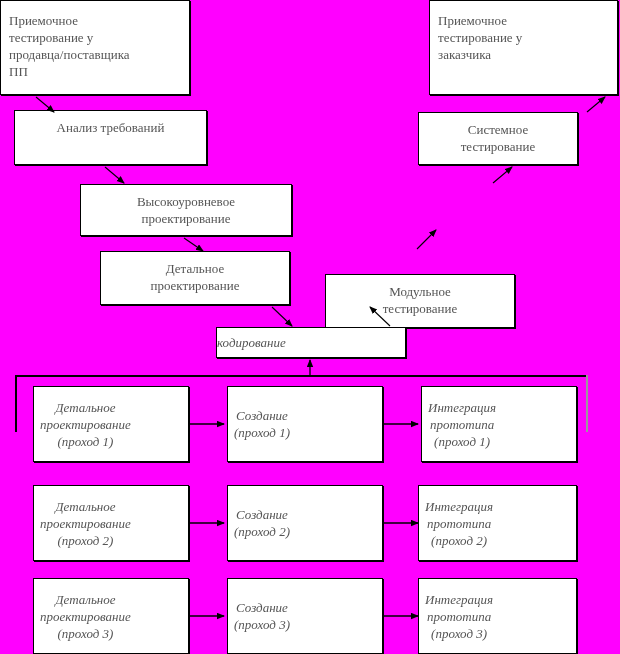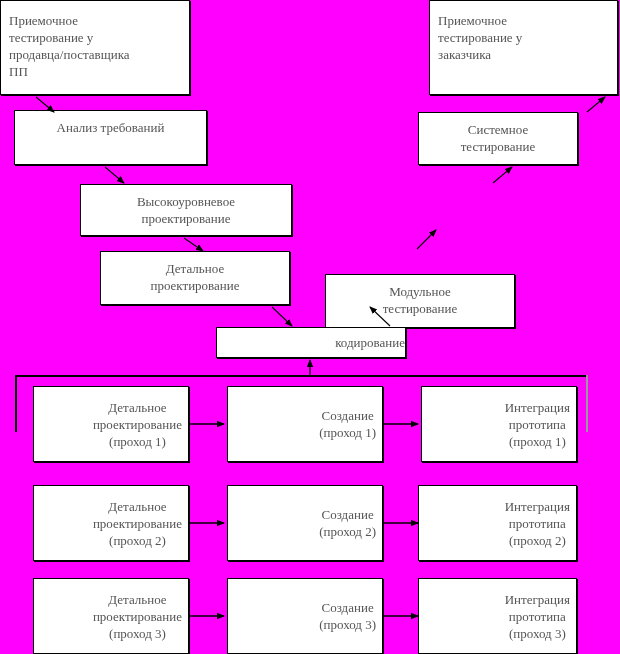--- a/index.html
+++ b/index.html
@@ -33,21 +33,22 @@
   .box.left .inner {
     text-align: left;
     padding-left: 8px;
   }
   .box.mid .inner {
     padding-top: 8px;
   }
   .box.vcenter {
     display: flex;
     align-items: center;
-    justify-content: flex-end;
+    justify-content: flex-start;
+    font-style: italic;
   }
   svg.overlay {
     position: absolute;
     left: 0;
     top: 0;
     width: 620px;
     height: 654px;
     pointer-events: none;
   }
   .bracket-left, .bracket-top, .bracket-right {

